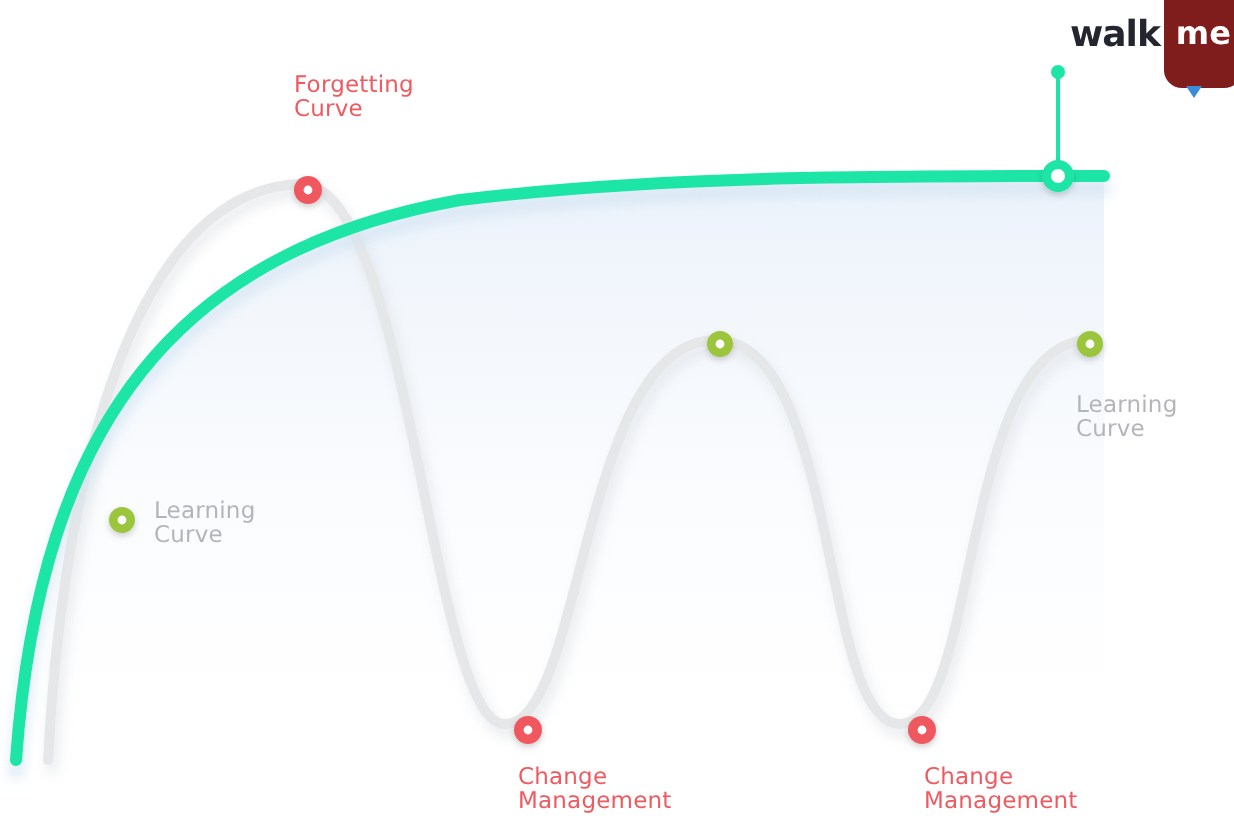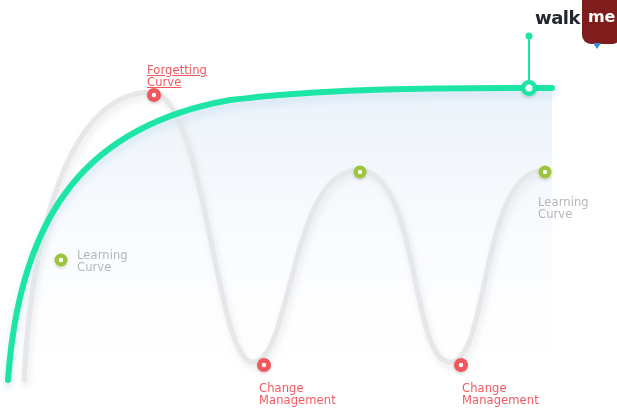--- a/index.html
+++ b/index.html
@@ -77,21 +77,21 @@
       <circle cx="461" cy="365" r="7" fill="#f0595f"></circle>
         <circle cx="461" cy="365" r="2.2" fill="#ffffff"></circle>
     </g>
   </svg>
 
   <div class="logo">
     <span class="logo-walk">walk</span>
     <span class="logo-bubble">me</span>
   </div>
 
-  <div class="label red" style="left:147px; top:64px;text-decoration:underline;">
+  <div class="label red" style="left:147px; top:36px;">
     <div>Forgetting</div>
     <div>Curve</div>
   </div>
 
   <div class="label gray" style="left:77px; top:249px;">
     <div>Learning</div>
     <div>Curve</div>
   </div>
 
   <div class="label red" style="left:259px; top:382px;">

